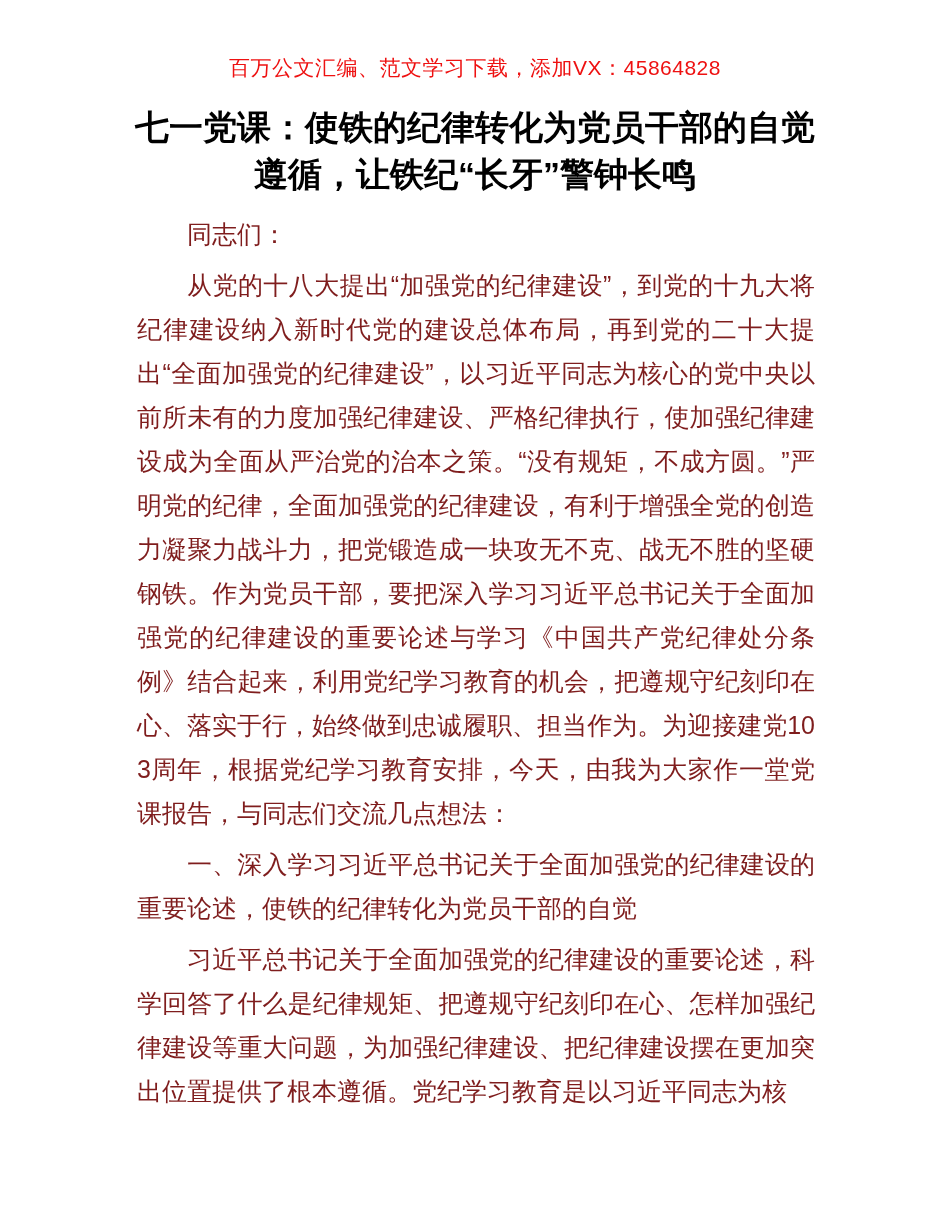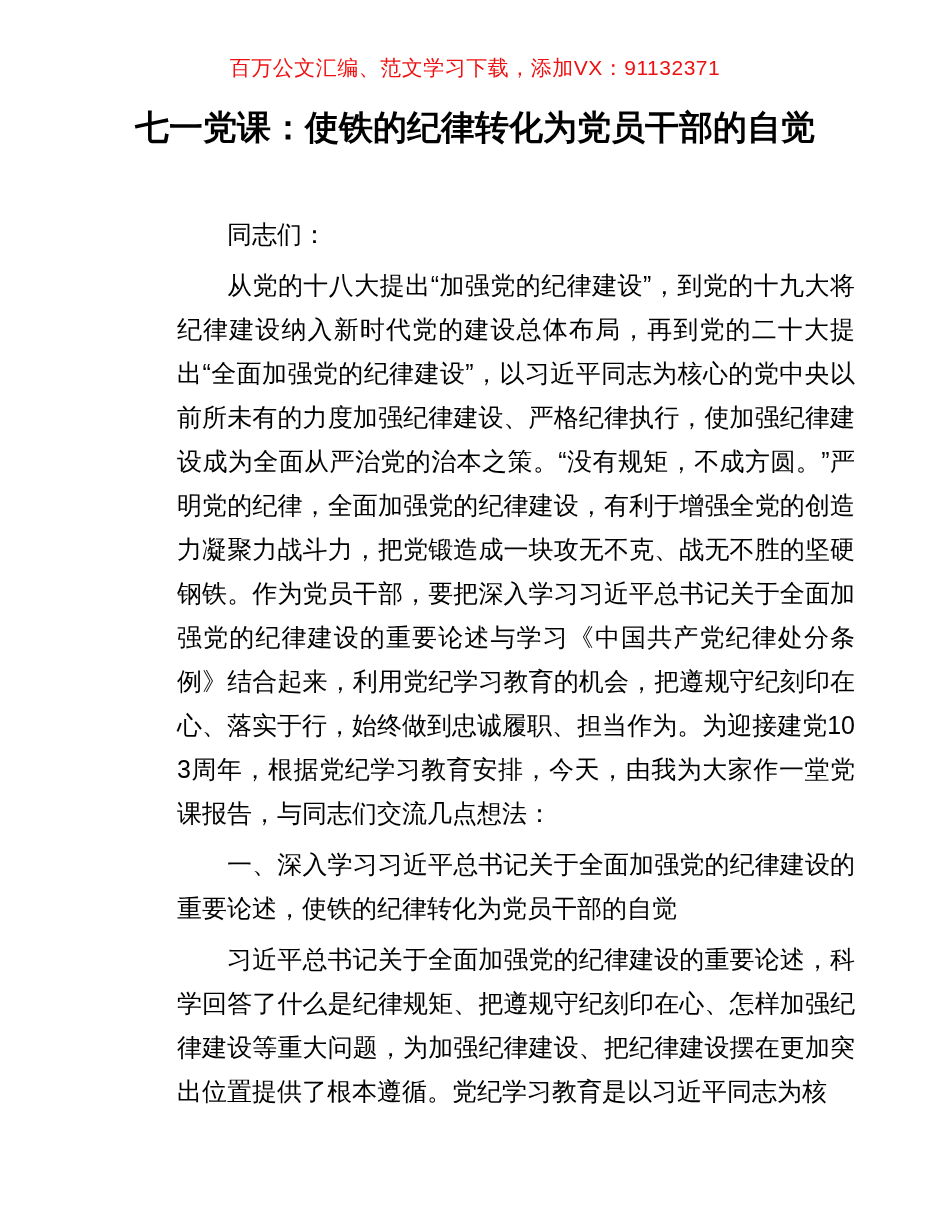--- a/index.html
+++ b/index.html
@@ -46,37 +46,37 @@
   .content {
     position: absolute;
     top: 212px;
     left: 137px;
     width: 678px;
     font-size: 25px;
     line-height: 44px;
     text-align: justify;
     text-justify: inter-ideograph;
     word-break: break-all;
-    color: #000000;
-    margin-left: 40px;
+    color: #7f1d1d;
   }
   .content p {
     margin: 0 0 7px 0;
     text-indent: 2em;
   }
 </style>
 </head>
 <body>
 
 <div class="page">
 
-  <div class="watermark">百万公文汇编、范文学习下载，添加VX：91132371</div>
+  <div class="watermark">百万公文汇编、范文学习下载，添加VX：45864828</div>
 
   <h1 class="title">
     <span class="title-line">七一党课：使铁的纪律转化为党员干部的自觉</span>
+    <span class="title-line">遵循，让铁纪“长牙”警钟长鸣</span>
   </h1>
 
   <div class="content">
     <p>同志们：</p>
     <p>从党的十八大提出“加强党的纪律建设”，到党的十九大将纪律建设纳入新时代党的建设总体布局，再到党的二十大提出“全面加强党的纪律建设”，以习近平同志为核心的党中央以前所未有的力度加强纪律建设、严格纪律执行，使加强纪律建设成为全面从严治党的治本之策。“没有规矩，不成方圆。”严明党的纪律，全面加强党的纪律建设，有利于增强全党的创造力凝聚力战斗力，把党锻造成一块攻无不克、战无不胜的坚硬钢铁。作为党员干部，要把深入学习习近平总书记关于全面加强党的纪律建设的重要论述与学习《中国共产党纪律处分条例》结合起来，利用党纪学习教育的机会，把遵规守纪刻印在心、落实于行，始终做到忠诚履职、担当作为。为迎接建党103周年，根据党纪学习教育安排，今天，由我为大家作一堂党课报告，与同志们交流几点想法：</p>
     <p>一、深入学习习近平总书记关于全面加强党的纪律建设的重要论述，使铁的纪律转化为党员干部的自觉</p>
     <p>习近平总书记关于全面加强党的纪律建设的重要论述，科学回答了什么是纪律规矩、把遵规守纪刻印在心、怎样加强纪律建设等重大问题，为加强纪律建设、把纪律建设摆在更加突出位置提供了根本遵循。党纪学习教育是以习近平同志为核</p>
   </div>
 
 </div>

